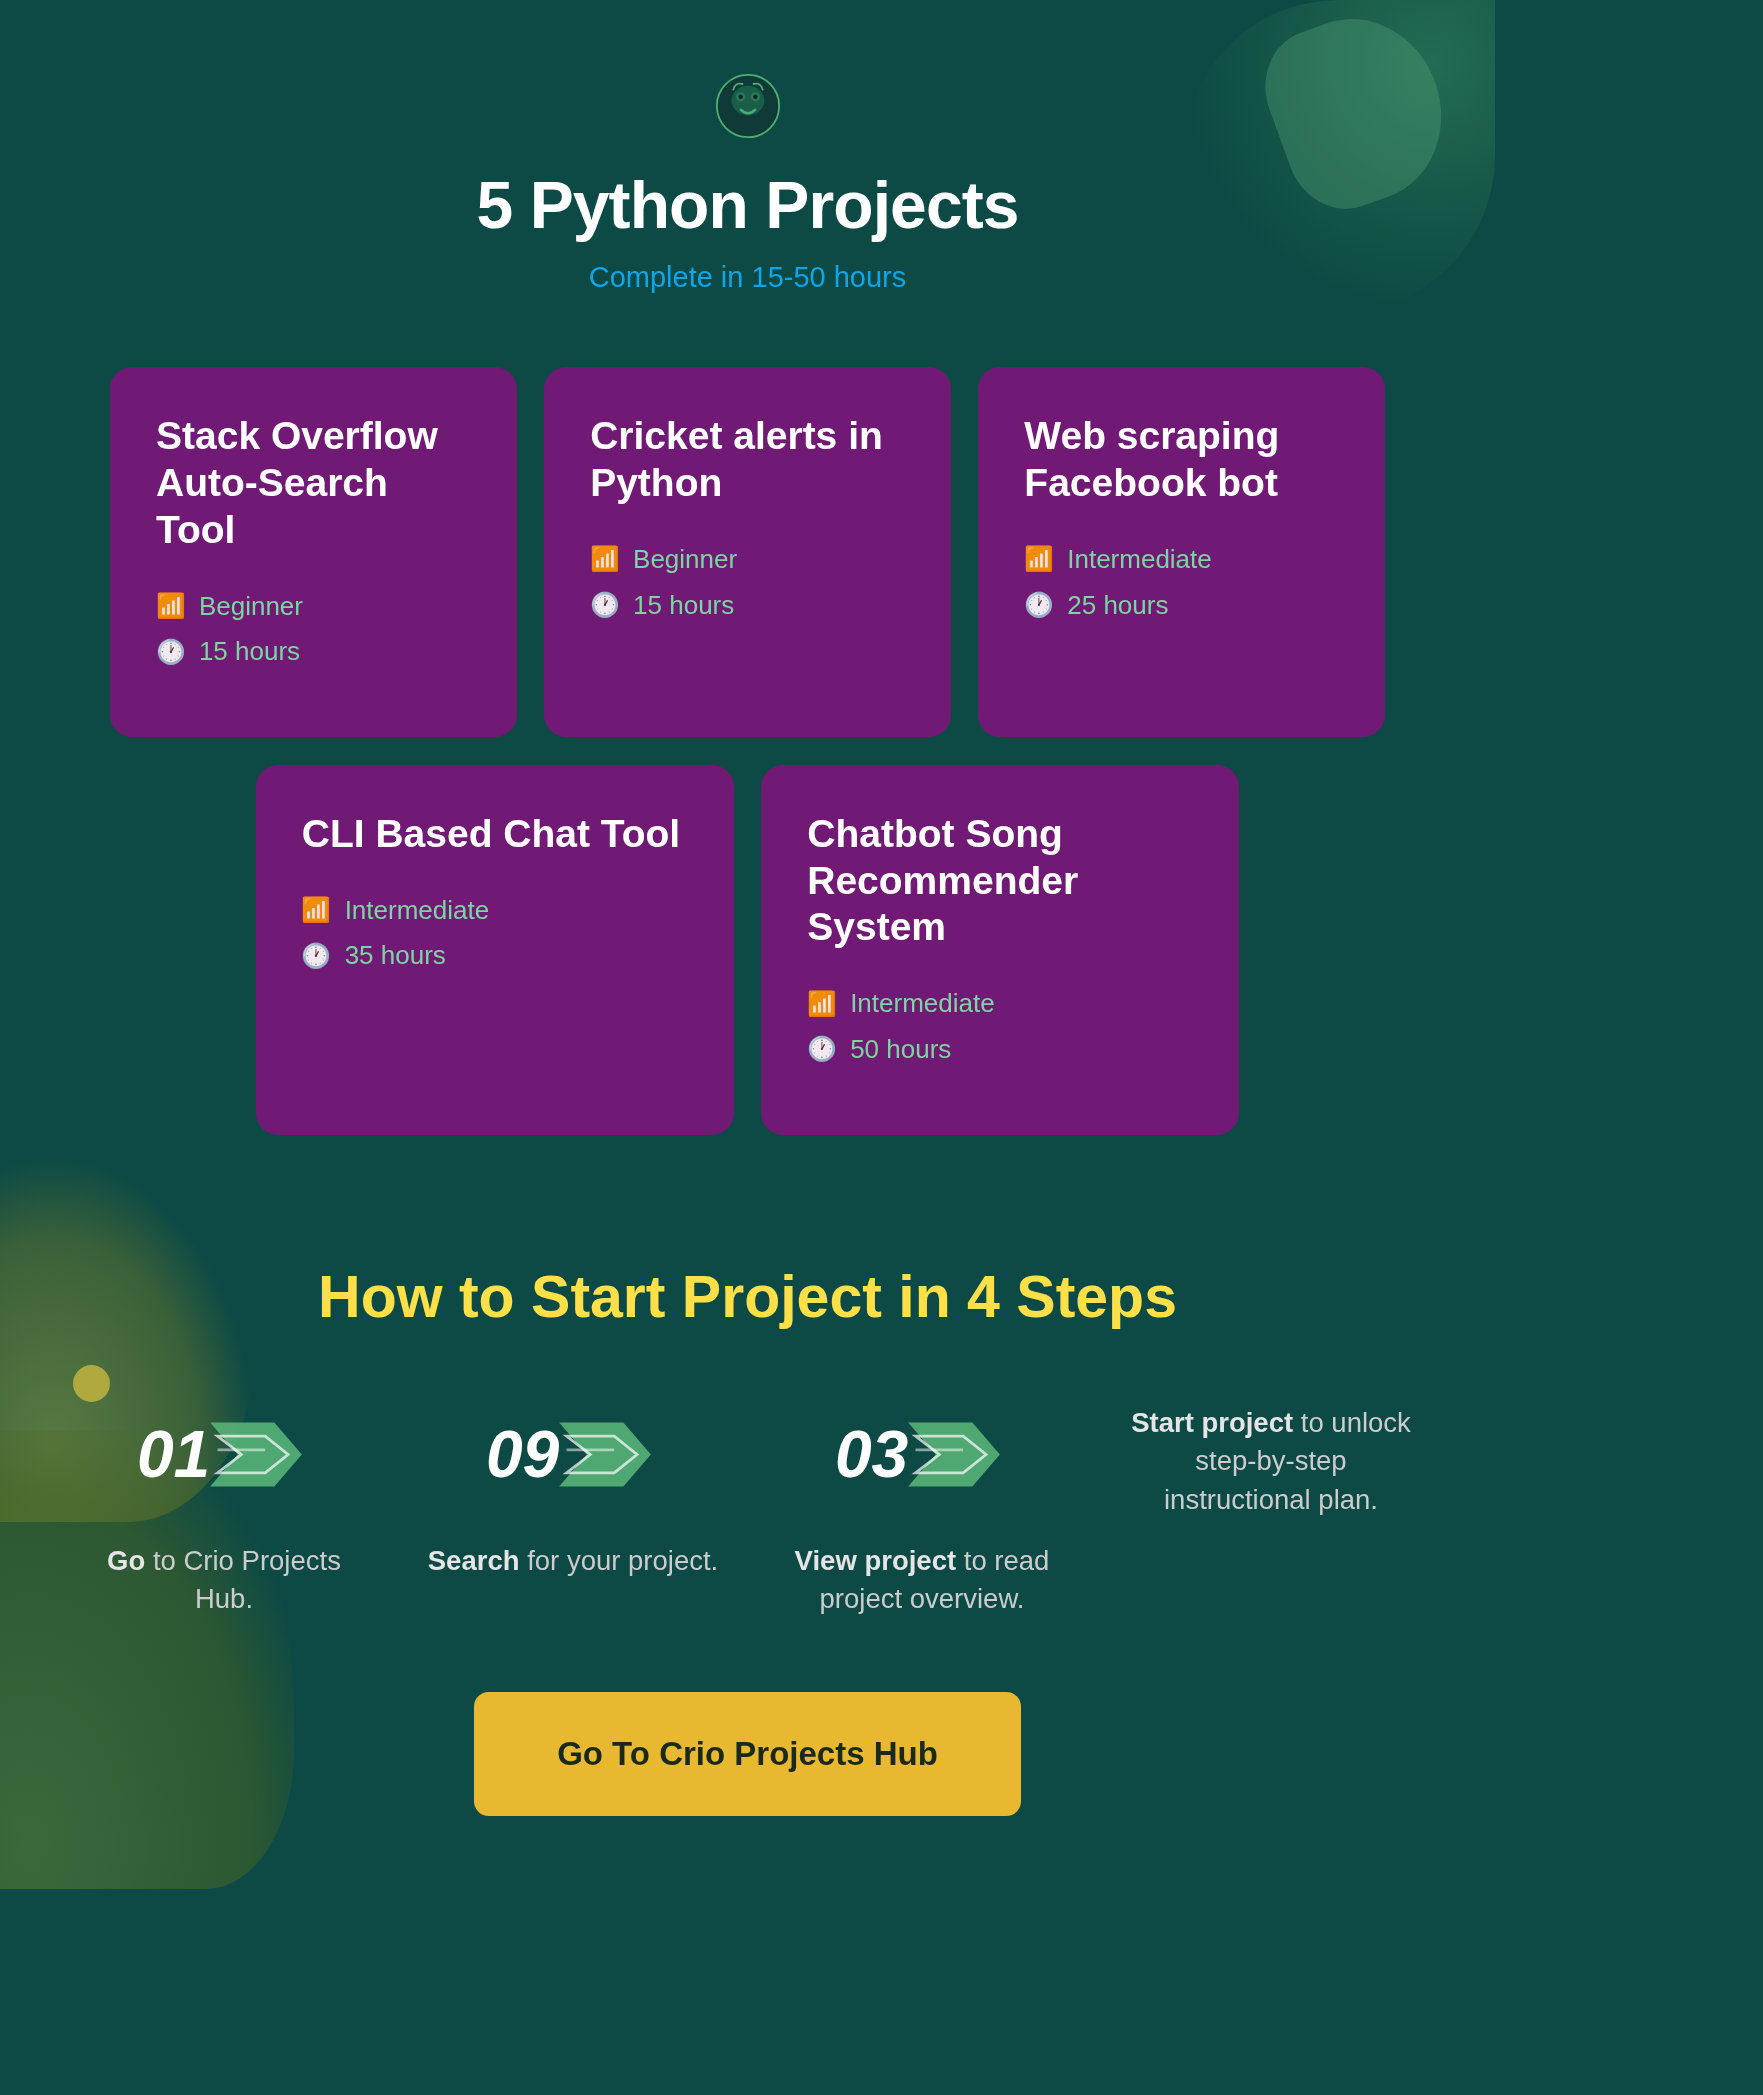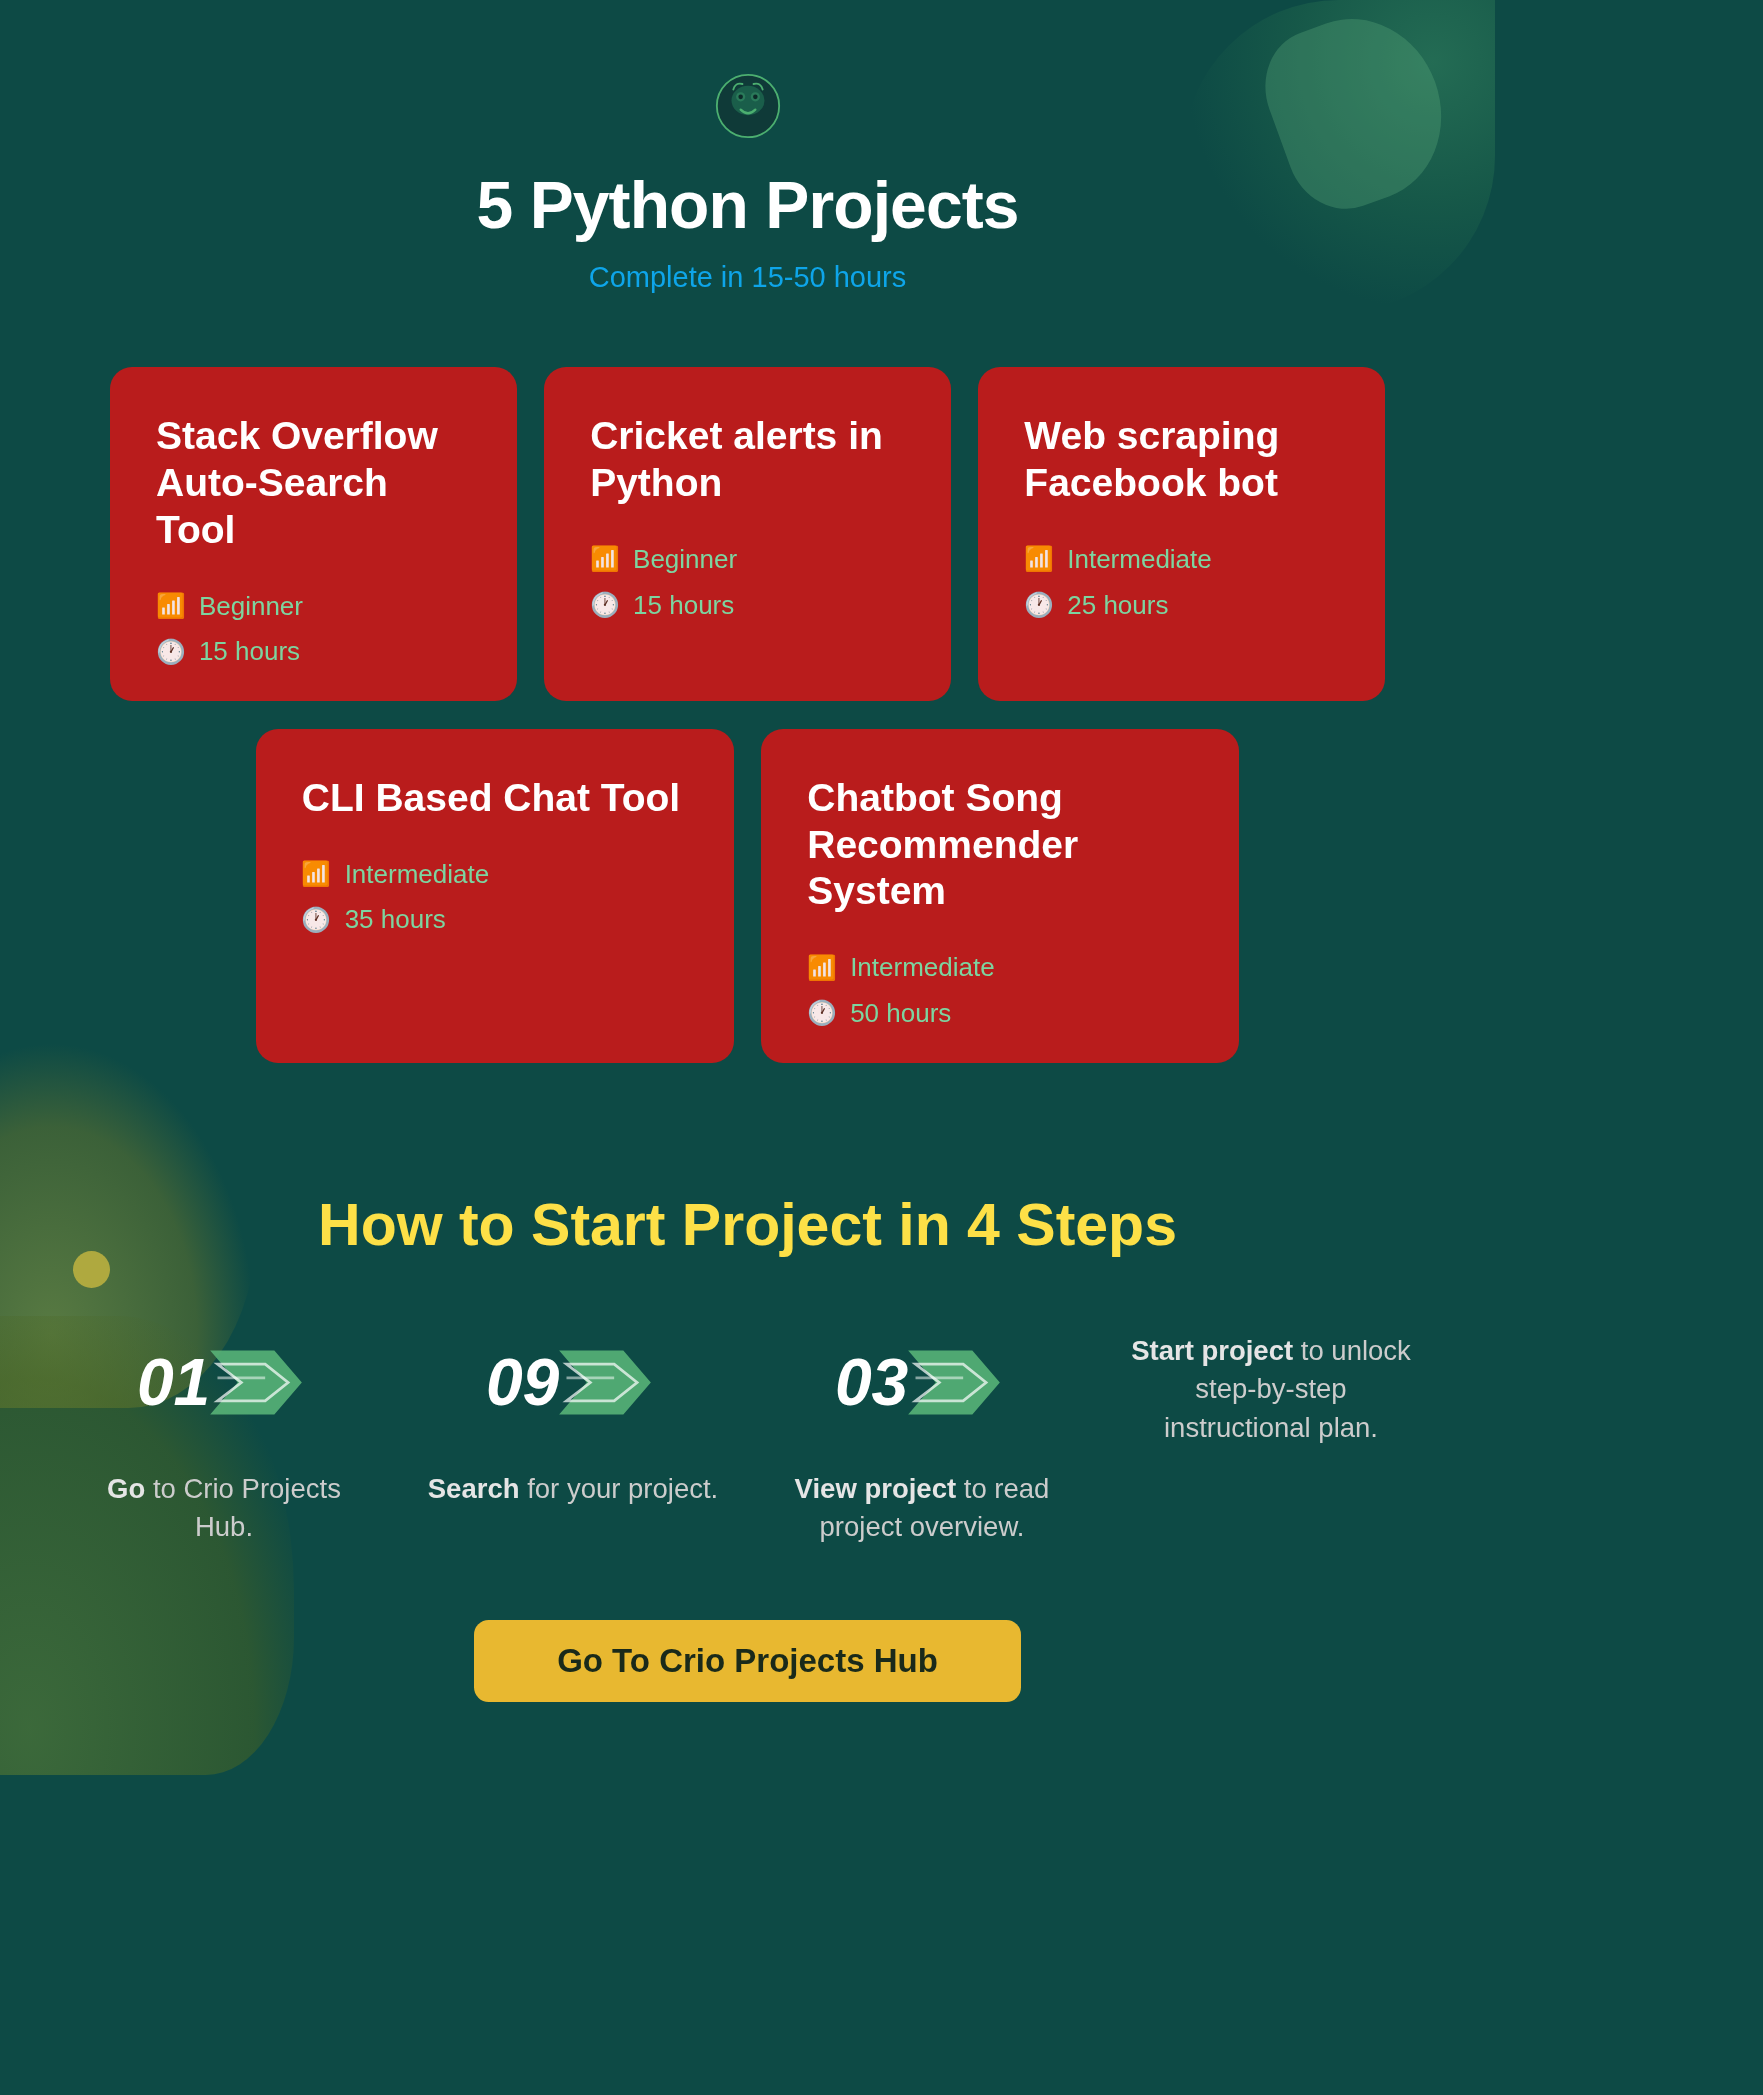--- a/index.html
+++ b/index.html
@@ -119,23 +119,23 @@
       justify-content: center;
     }
 
     .projects-row-bottom {
       display: flex;
       gap: 27.5px;
       justify-content: center;
     }
 
     .project-card {
-      background: #b91c1c;
+      background: #701a75;
       border-radius: 22px;
-      padding: 46px 46px 34px 46px;
+      padding: 46px 46px 70px 46px;
       flex: 1;
       max-width: 478px;
       min-width: 367px;
       position: relative;
       cursor: pointer;
       transition: transform 0.2s;
     }
 
     .project-card-title {
       font-size: 39px;
@@ -225,21 +225,21 @@
     .step-text strong {
       color: #e5e5e5;
       font-weight: 700;
     }
 
     .cta-button {
       background: #e8b830;
       color: #1a2a1a;
       border: none;
       border-radius: 14.7px;
-      padding: 22px 83px;
+      padding: 43px 83px;
       font-size: 33px;
       font-weight: 700;
       cursor: pointer;
       display: inline-block;
       margin: 0 auto;
       transition: background 0.2s;
     }
   </style>
 </head>
 <body>

